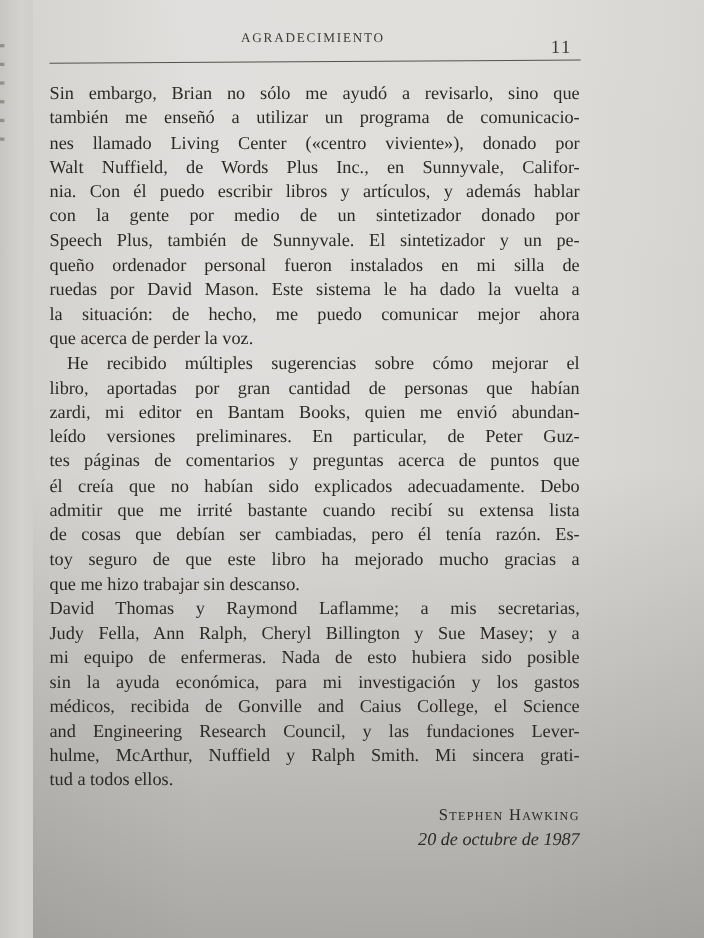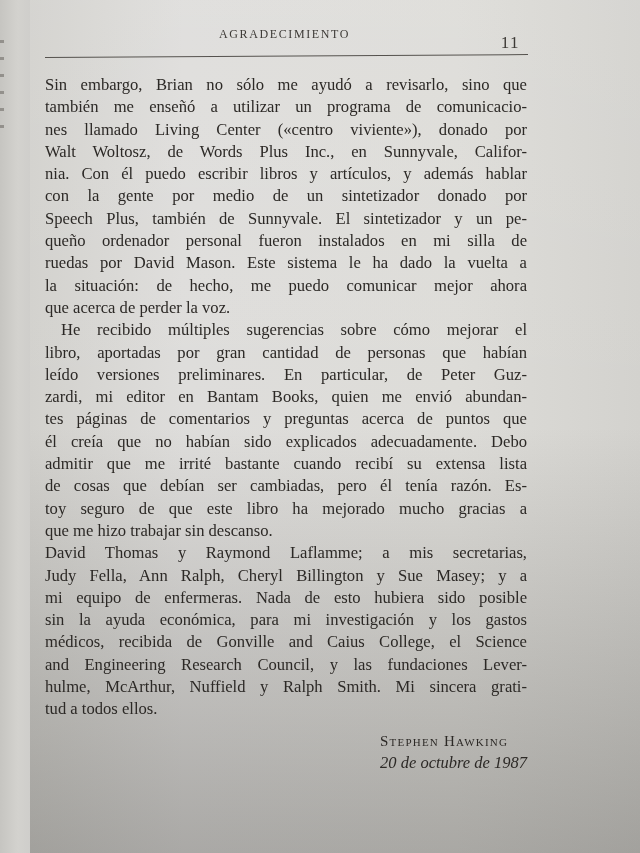--- a/index.html
+++ b/index.html
@@ -101,21 +101,21 @@
     .line.last {
       text-align-last: left;
     }
     .line.indent {
       padding-left: 16px;
     }
     .signature {
       position: absolute;
       right: 113px;
       top: 730px;
-      text-align: left;
+      text-align: right;
       color: #2c2926;
     }
     .sig-name {
       font-size: 15px;
       letter-spacing: 1.2px;
       font-variant: small-caps;
       line-height: 22px;
     }
     .sig-date {
       font-size: 16.5px;
@@ -145,34 +145,34 @@
   <div class="section-title">AGRADECIMIENTO</div>
   <div class="page-number">11</div>
 </div>
 <div class="head-rule"></div>
 
 <div class="body-text">
   <div>
     <span class="line">Sin embargo, Brian no sólo me ayudó a revisarlo, sino que</span>
     <span class="line">también me enseñó a utilizar un programa de comunicacio-</span>
     <span class="line">nes llamado Living Center («centro viviente»), donado por</span>
-    <span class="line">Walt Woltosz, de Words Plus Inc., en Sunnyvale, Califor-</span>
+    <span class="line">Walt Nuffield, de Words Plus Inc., en Sunnyvale, Califor-</span>
     <span class="line">nia. Con él puedo escribir libros y artículos, y además hablar</span>
     <span class="line">con la gente por medio de un sintetizador donado por</span>
     <span class="line">Speech Plus, también de Sunnyvale. El sintetizador y un pe-</span>
     <span class="line">queño ordenador personal fueron instalados en mi silla de</span>
     <span class="line">ruedas por David Mason. Este sistema le ha dado la vuelta a</span>
     <span class="line">la situación: de hecho, me puedo comunicar mejor ahora</span>
     <span class="line last">que acerca de perder la voz.</span>
   </div>
   <div>
     <span class="line indent">He recibido múltiples sugerencias sobre cómo mejorar el</span>
     <span class="line">libro, aportadas por gran cantidad de personas que habían</span>
+    <span class="line">zardi, mi editor en Bantam Books, quien me envió abundan-</span>
     <span class="line">leído versiones preliminares. En particular, de Peter Guz-</span>
-    <span class="line">zardi, mi editor en Bantam Books, quien me envió abundan-</span>
     <span class="line">tes páginas de comentarios y preguntas acerca de puntos que</span>
     <span class="line">él creía que no habían sido explicados adecuadamente. Debo</span>
     <span class="line">admitir que me irrité bastante cuando recibí su extensa lista</span>
     <span class="line">de cosas que debían ser cambiadas, pero él tenía razón. Es-</span>
     <span class="line">toy seguro de que este libro ha mejorado mucho gracias a</span>
     <span class="line last">que me hizo trabajar sin descanso.</span>
   </div>
   <div>
     <span class="line">David Thomas y Raymond Laflamme; a mis secretarias,</span>
     <span class="line">Judy Fella, Ann Ralph, Cheryl Billington y Sue Masey; y a</span>

